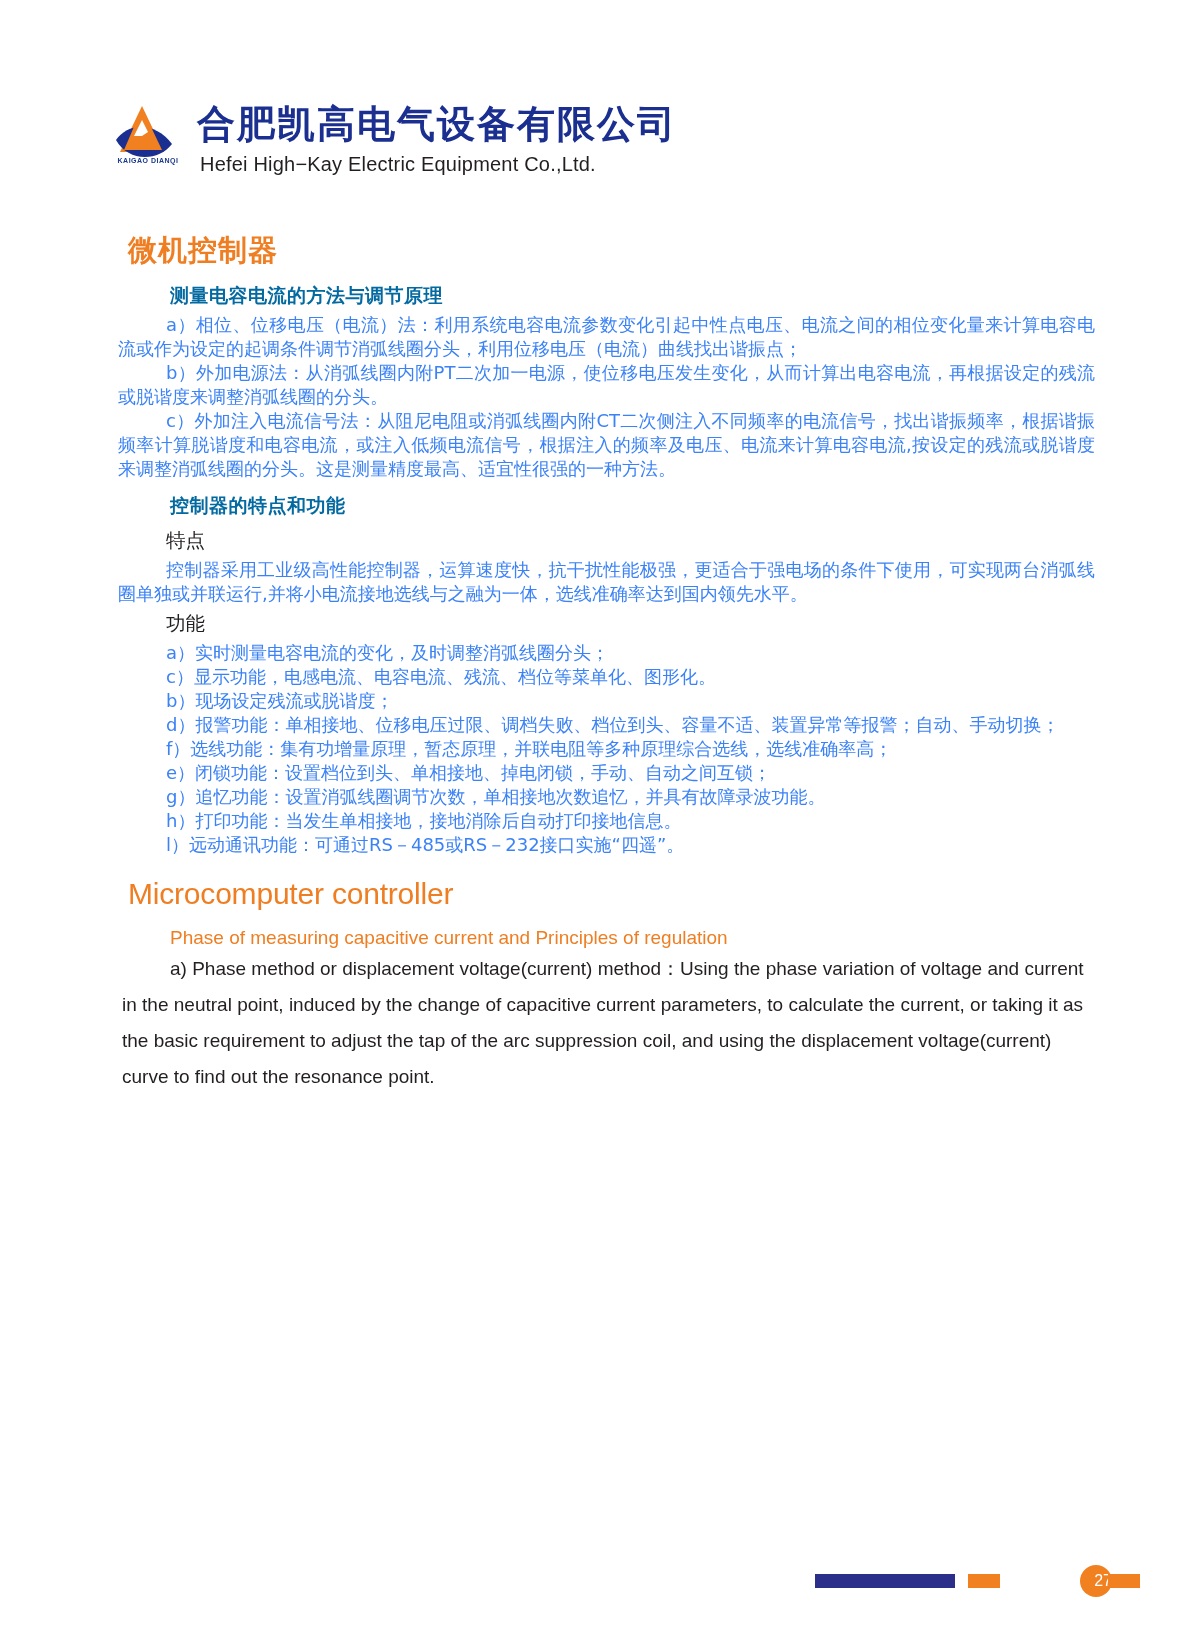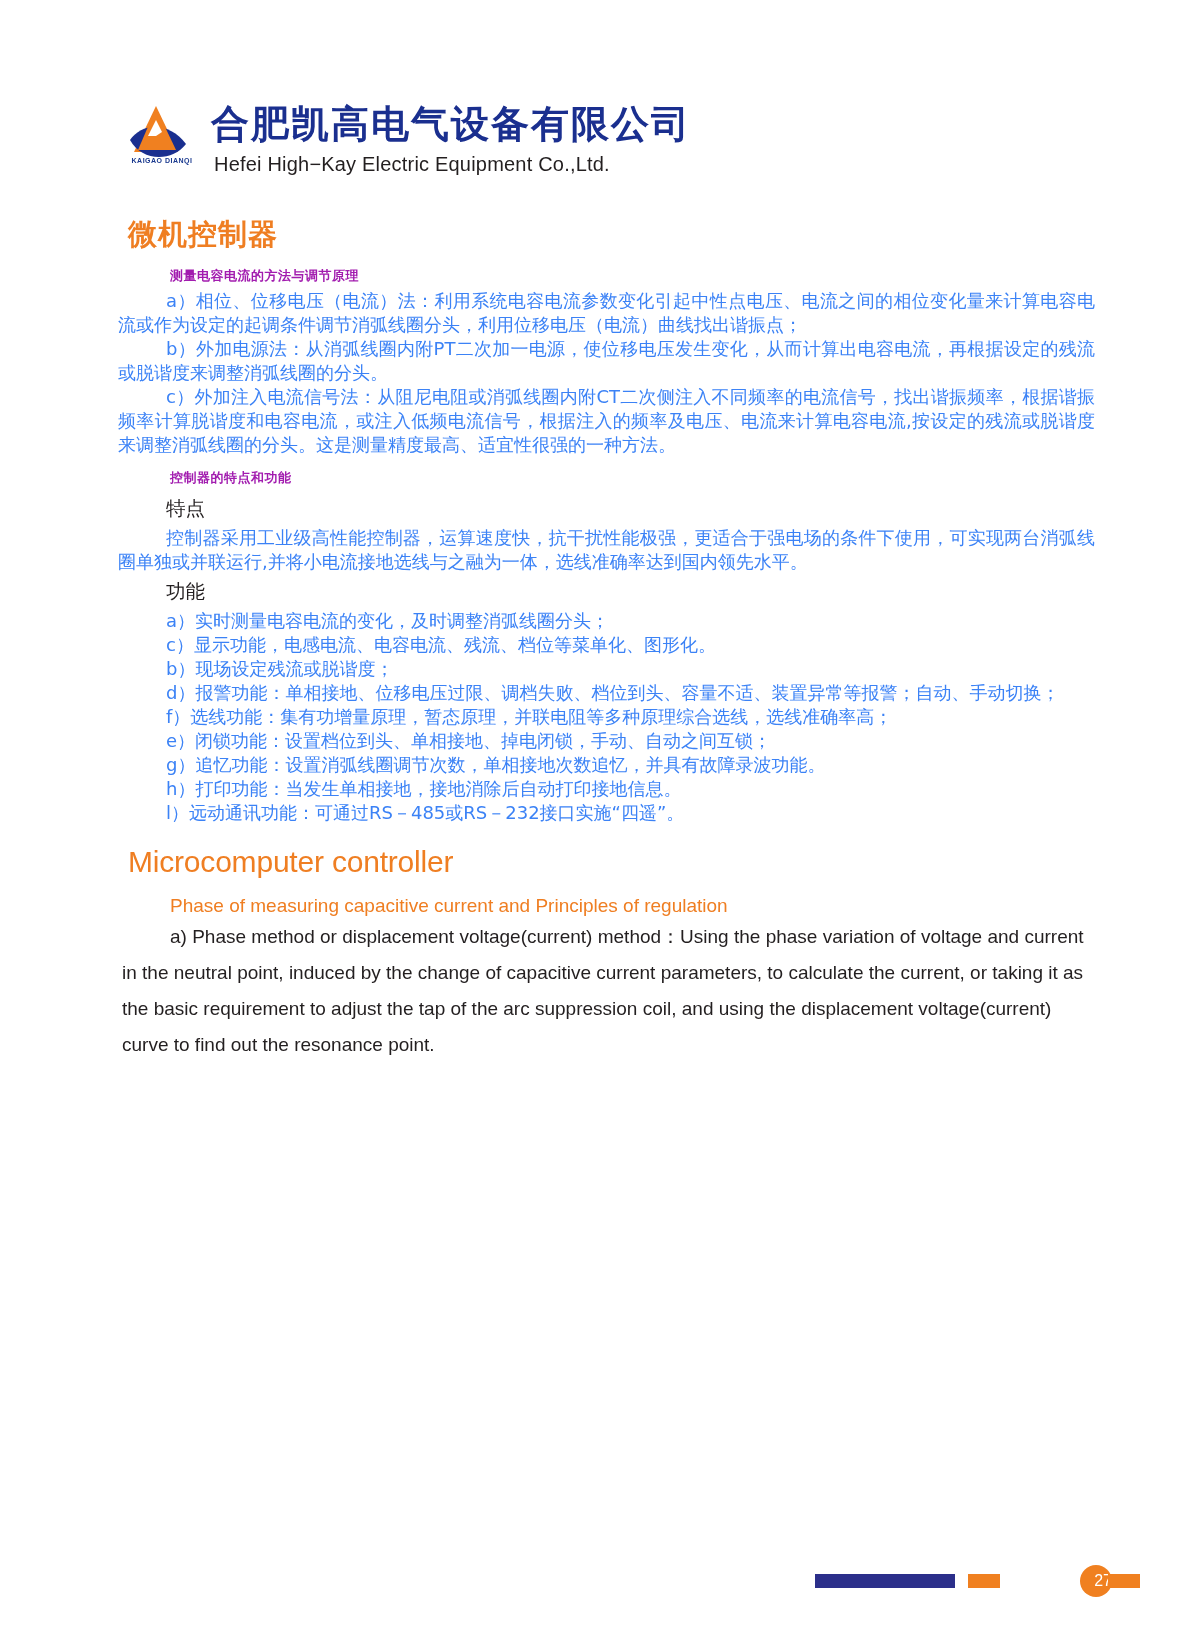--- a/index.html
+++ b/index.html
@@ -18,21 +18,21 @@
   .page {
     position: absolute;
     left: 0; top: 0;
     width: 1200px;
     height: 1640px;
   }
 
   
   .header {
     position: absolute;
-    left: 126px;
+    left: 112px;
     top: 95px;
     width: 800px;
     height: 100px;
   }
   .logo-mark {
     position: absolute;
     left: 0;
     top: 5px;
     width: 70px;
     height: 72px;
@@ -68,32 +68,32 @@
   }
 
   
   .content {
     position: absolute;
     left: 0;
     top: 215px;
     width: 1200px;
   }
   .h1-cn {
-    margin: 0 0 10px 128px;
+    margin: 16px 0 10px 128px;
     font-size: 29px;
     font-weight: bold;
     color: #ef7e22;
     font-family: "DejaVu Sans", sans-serif;
     letter-spacing: 1px;
   }
   .h2-cn {
     margin: 12px 0 4px 170px;
-    font-size: 13px;
-    font-weight: bold;
-    color: #a21caf;
+    font-size: 19px;
+    font-weight: bold;
+    color: #0369a1;
     font-family: "DejaVu Sans", sans-serif;
     letter-spacing: 0.5px;
   }
   .para-cn {
     margin: 0 105px 0 118px;
     font-size: 18px;
     line-height: 24px;
     color: #3b82f6;
     text-align: justify;
     font-family: "DejaVu Sans", sans-serif;

